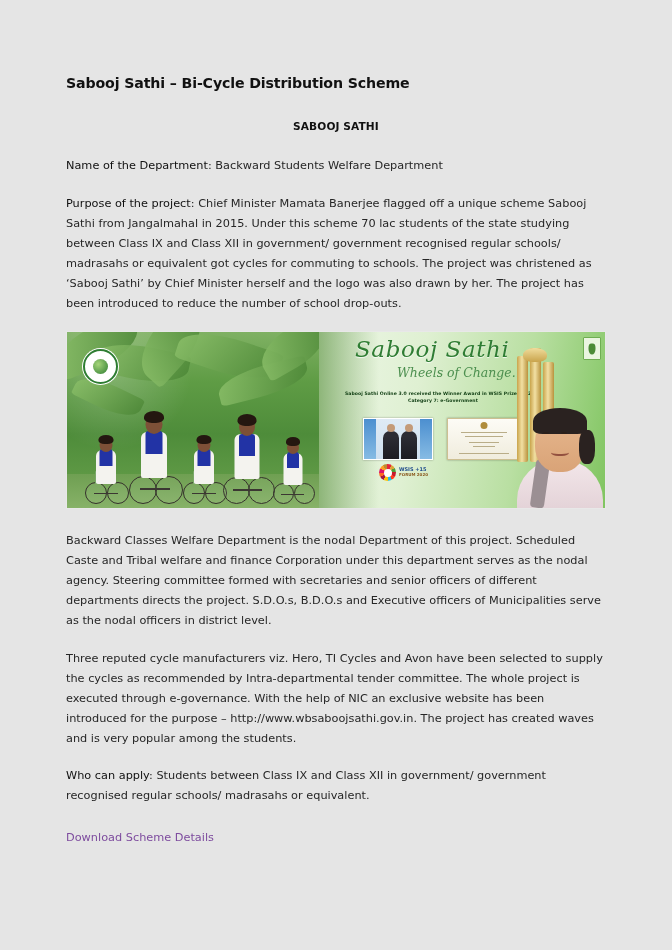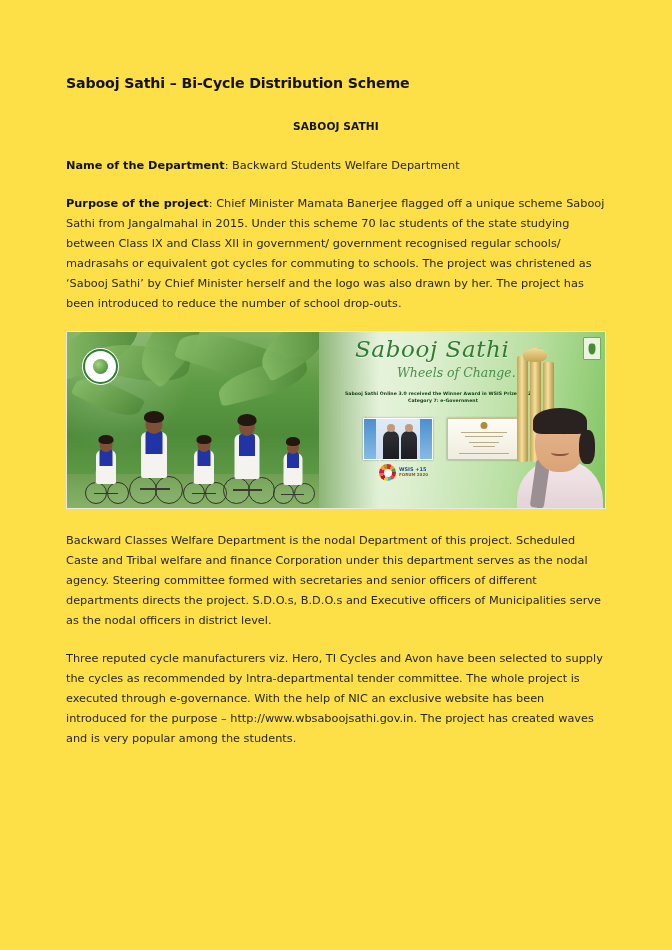--- a/index.html
+++ b/index.html
@@ -11,21 +11,21 @@
     width: 672px;
     height: 950px;
     font-family: "DejaVu Sans", "Liberation Sans", sans-serif;
     color: #222222;
     overflow: hidden;
   }
   .page {
     position: relative;
     width: 672px;
     height: 950px;
-    background: #fde047;
+    background: #e5e5e5;
     box-sizing: border-box;
     padding: 74px 66px 0 66px;
   }
   .doc-title {
     font-size: 14.2px;
     font-weight: bold;
     color: #111111;
     letter-spacing: -0.15px;
     margin: 0 0 28px 0;
     line-height: 1.3;
@@ -39,21 +39,21 @@
     margin: 0 0 24px 0;
   }
   p.body {
     font-size: 11.3px;
     line-height: 1.78;
     color: #262626;
     margin: 0 0 17px 0;
     text-align: left;
   }
   p.body .lbl {
-    font-weight: bold;
+    font-weight: normal;
     color: #101010;
   }
   .links {
     margin-top: 22px;
   }
   a.doclink {
     display: block;
     font-size: 11.3px;
     line-height: 1.78;
     text-decoration: none;
@@ -498,18 +498,22 @@
         <div class="pt-smile"></div>
       </div>
 
     </div>
   </div>
 
   <p class="body">Backward Classes Welfare Department is the nodal Department of this project. Scheduled Caste and Tribal welfare and finance Corporation under this department serves as the nodal agency. Steering committee formed with secretaries and senior officers of different departments directs the project. S.D.O.s, B.D.O.s and Executive officers of Municipalities serve as the nodal officers in district level.</p>
 
   <p class="body">Three reputed cycle manufacturers viz. Hero, TI Cycles and Avon have been selected to supply the cycles as recommended by Intra-departmental tender committee. The whole project is executed through e-governance. With the help of NIC an exclusive website has been introduced for the purpose – http://www.wbsaboojsathi.gov.in. The project has created waves and is very popular among the students.</p>
 
+  <p class="body">
+    <span class="lbl">Who can apply</span><span>: </span><span>Students between Class IX and Class XII in government/ government recognised regular schools/ madrasahs or equivalent.</span>
+  </p>
 
 
   <div class="links">
+    <a href="#" class="doclink link-visited">Download Scheme Details</a>
   </div>
 
 </div>
 
 </body></html>

